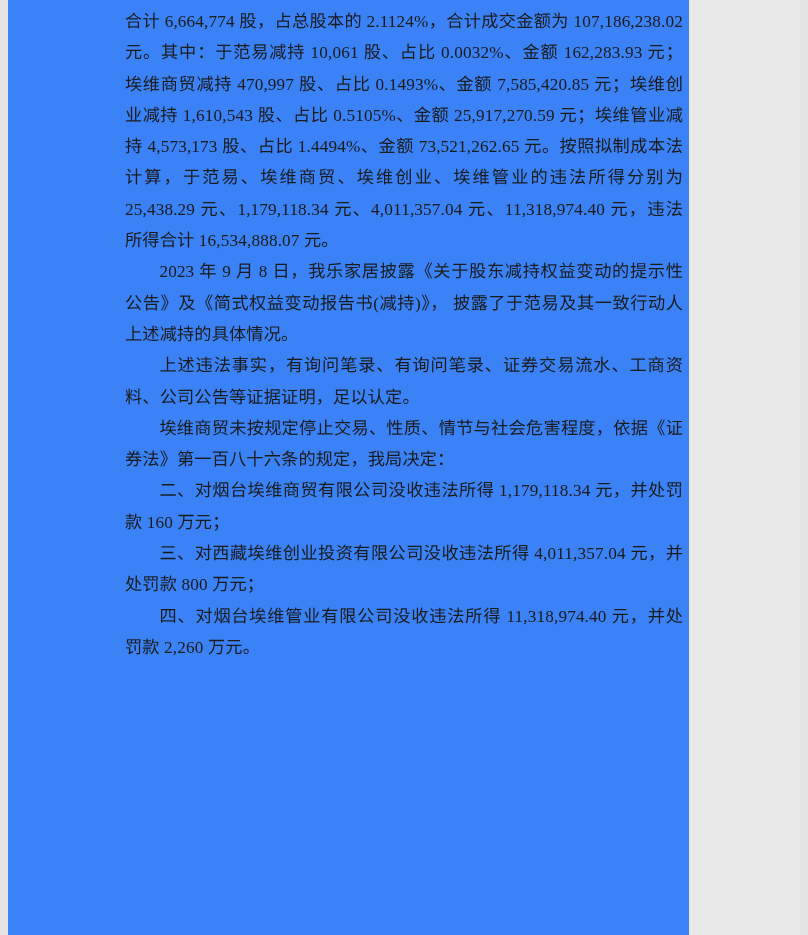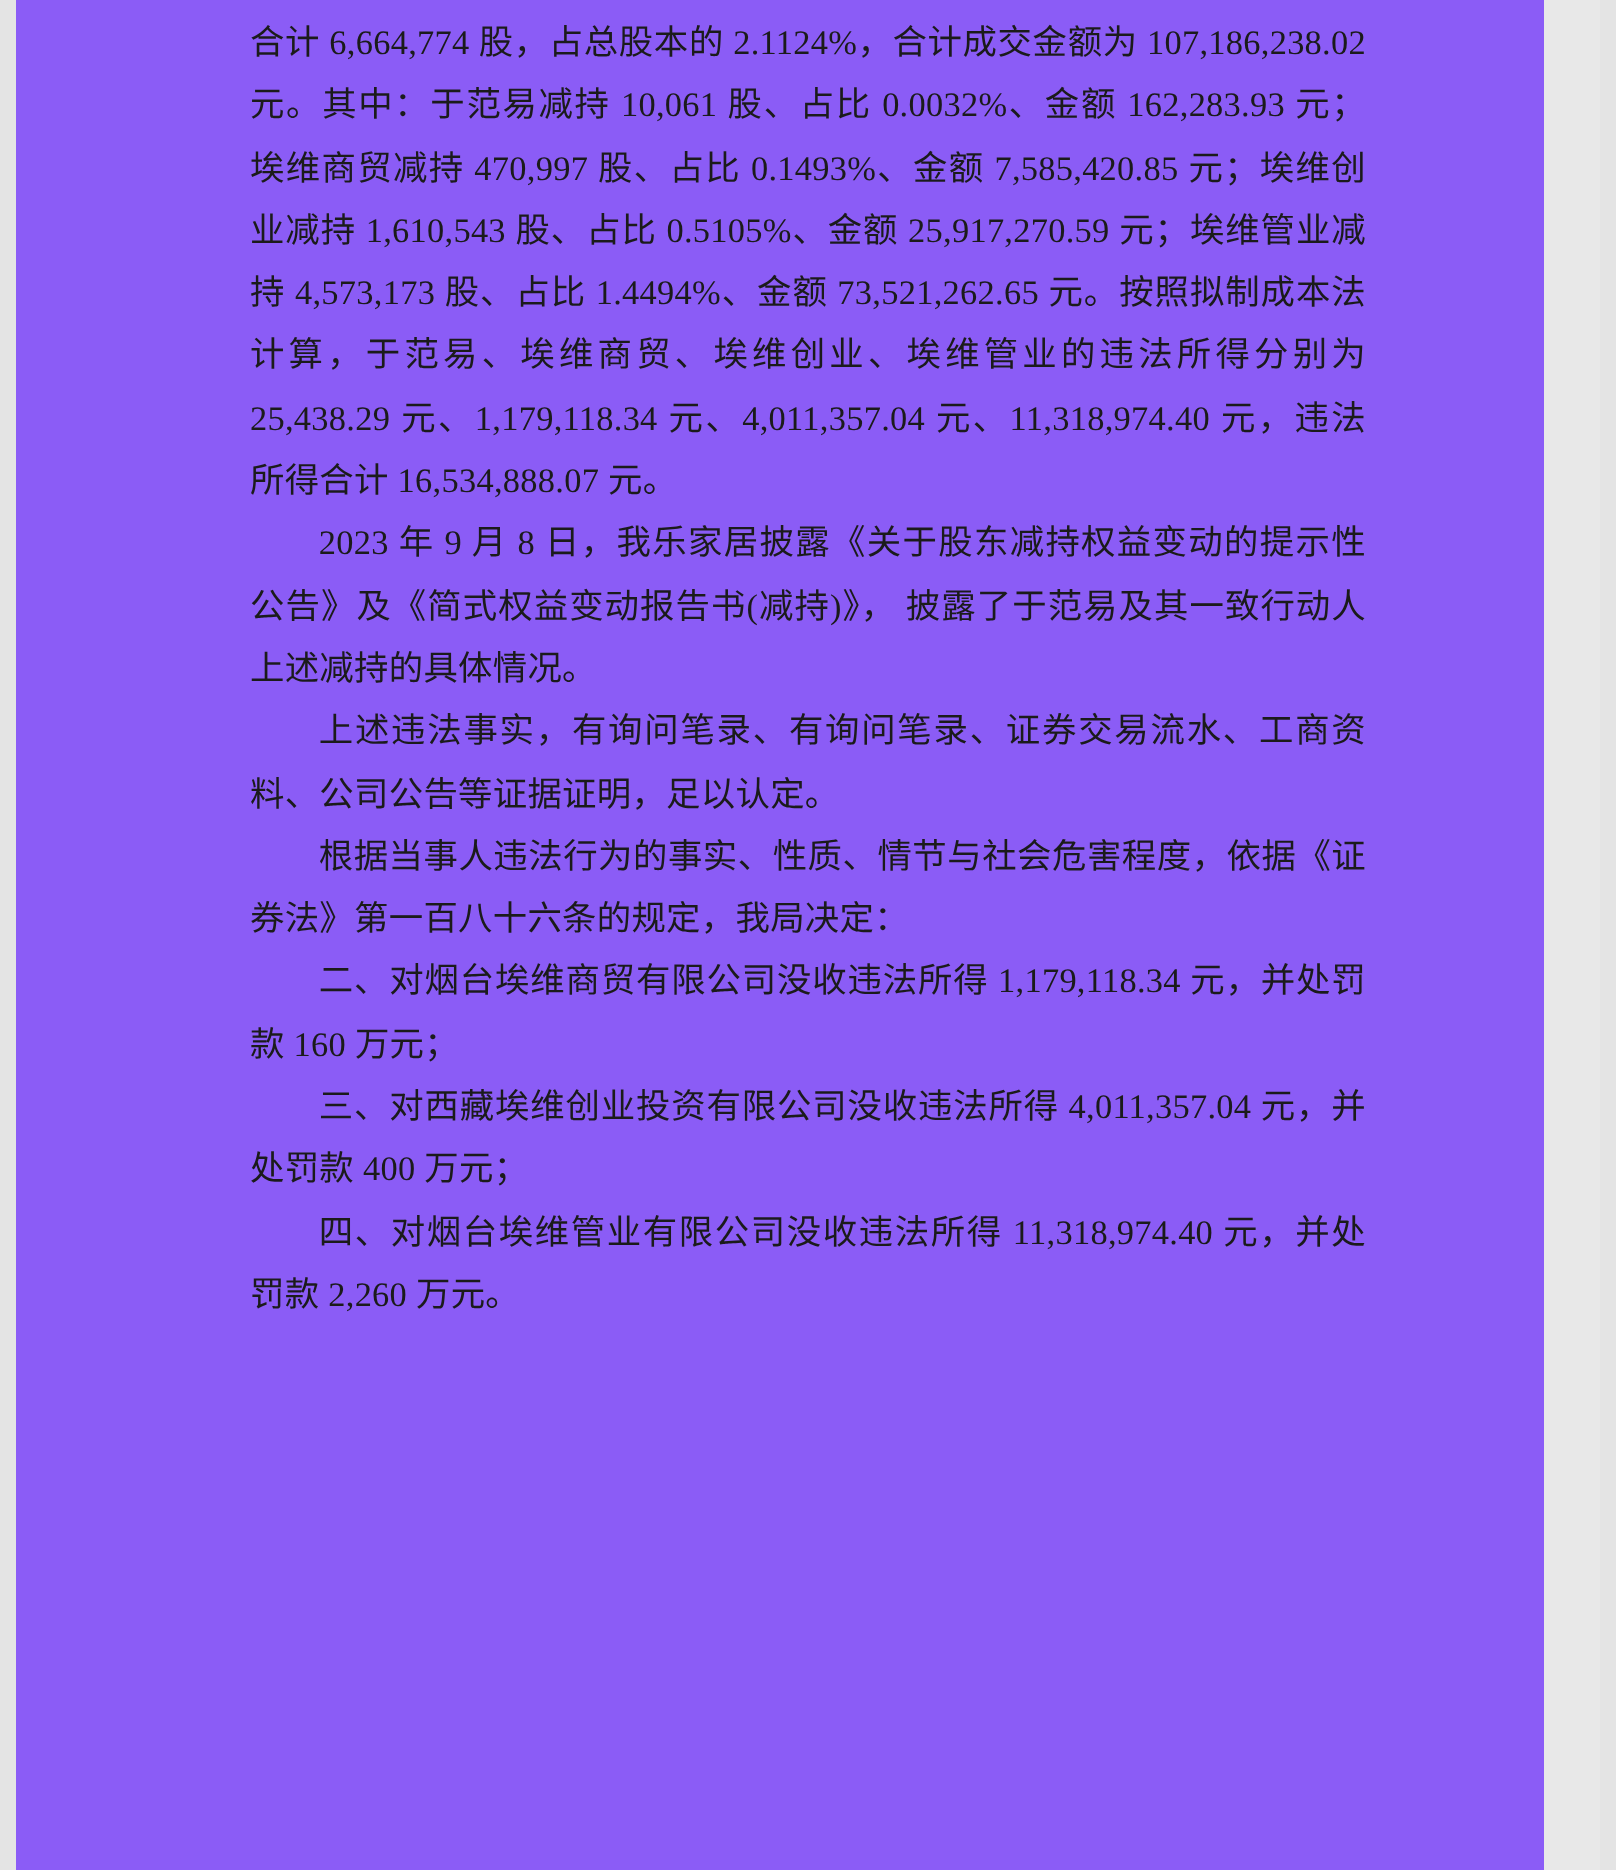--- a/index.html
+++ b/index.html
@@ -19,24 +19,25 @@
   .viewport {
     position: relative;
     width: 808px;
     height: 935px;
     background: #e8e8e8;
   }
   .page {
     position: absolute;
     left: 8px;
     top: 0;
-    width: 764px;
+    width: 669px;
     height: 935px;
-    background: #8b5cf6;
+    background: #3b82f6;
     box-shadow: 0 0 0 0 rgba(0,0,0,0);
+    padding-left: 12px;
   }
   .gutter-left {
     position: absolute;
     left: 0; top: 0;
     width: 8px; height: 935px;
     background: #e4e4e4;
   }
   .gutter-right {
     position: absolute;
     left: 800px; top: 0;
@@ -79,27 +80,27 @@
 
     <div class="body-text">
 
       <p class="para">合计 6,664,774 股，占总股本的 2.1124%，合计成交金额为 107,186,238.02 元。其中：于范易减持 10,061 股、占比 0.0032%、金额 162,283.93 元；埃维商贸减持 470,997 股、占比 0.1493%、金额 7,585,420.85 元；埃维创业减持 1,610,543 股、占比 0.5105%、金额 25,917,270.59 元；埃维管业减持 4,573,173 股、占比 1.4494%、金额 73,521,262.65 元。按照拟制成本法计算，于范易、埃维商贸、埃维创业、埃维管业的违法所得分别为 25,438.29 元、1,179,118.34 元、4,011,357.04 元、11,318,974.40 元，违法所得合计 16,534,888.07 元。</p>
 
       <p class="para indent">2023 年 9 月 8 日，我乐家居披露《关于股东减持权益变动的提示性公告》及《简式权益变动报告书(减持)》， 披露了于范易及其一致行动人上述减持的具体情况。</p>
 
       <p class="para indent">上述违法事实，有询问笔录、有询问笔录、证券交易流水、工商资料、公司公告等证据证明，足以认定。</p>
 
 
-      <p class="para indent">根据当事人违法行为的事实、性质、情节与社会危害程度，依据《证券法》第一百八十六条的规定，我局决定：</p>
+      <p class="para indent">埃维商贸未按规定停止交易、性质、情节与社会危害程度，依据《证券法》第一百八十六条的规定，我局决定：</p>
 
 
 
       <p class="para indent">二、对烟台埃维商贸有限公司没收违法所得 1,179,118.34 元，并处罚款 160 万元；</p>
 
-      <p class="para indent">三、对西藏埃维创业投资有限公司没收违法所得 4,011,357.04 元，并处罚款 400 万元；</p>
+      <p class="para indent">三、对西藏埃维创业投资有限公司没收违法所得 4,011,357.04 元，并处罚款 800 万元；</p>
 
       <p class="para indent">四、对烟台埃维管业有限公司没收违法所得 11,318,974.40 元，并处罚款 2,260 万元。</p>
 
     </div>
   </div>
 
   <div class="gutter-right"></div>
 
 </div>
 

